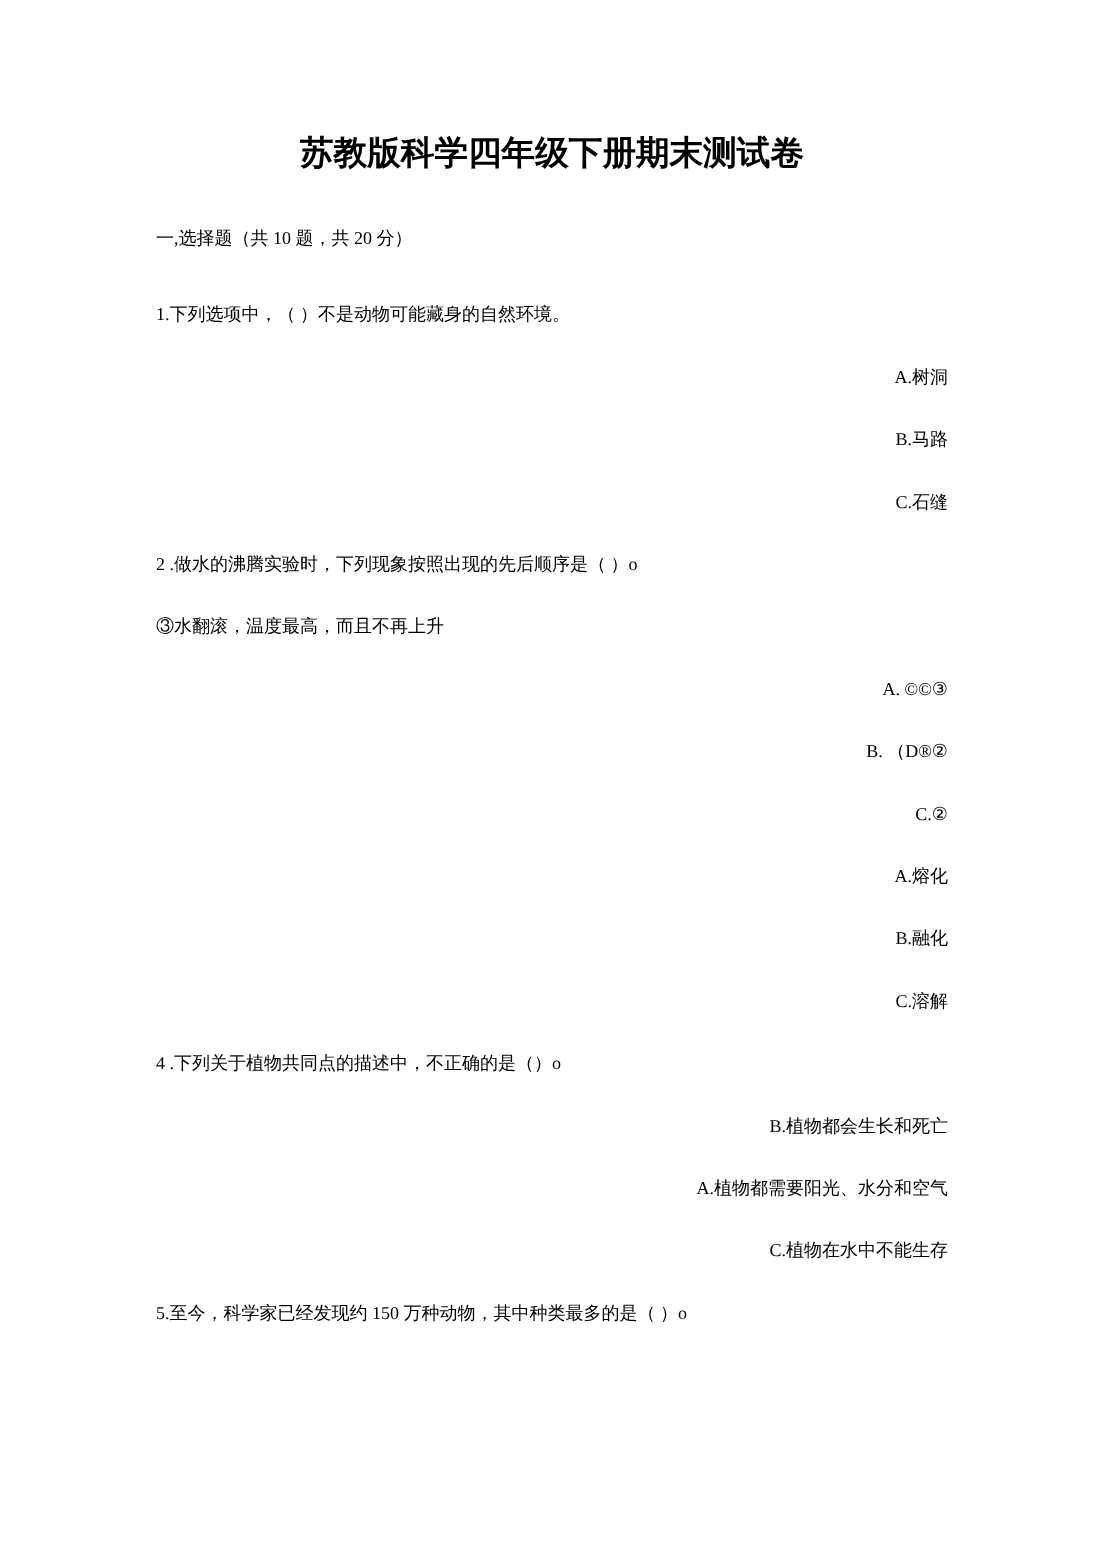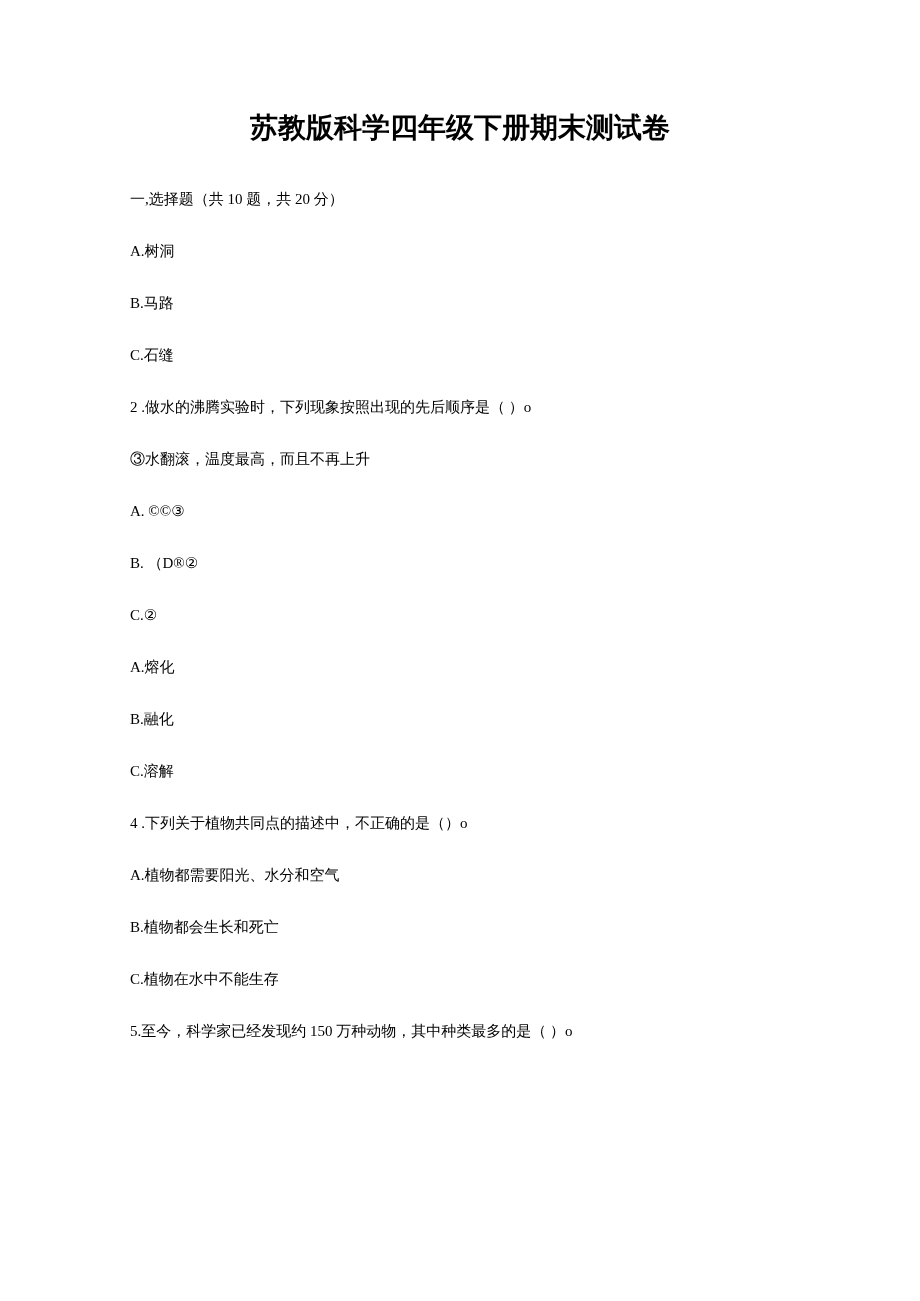--- a/index.html
+++ b/index.html
@@ -14,62 +14,64 @@
       padding: 90px 130px 60px 130px;
     }
     .title {
       text-align: center;
       font-size: 28px;
       margin-bottom: 40px;
       font-weight: bold;
     }
     .section-header {
       font-size: 15px;
-      margin-bottom: 28px;
+      margin-bottom: 40px;
       line-height: 1.6;
     }
     .question {
       font-size: 15px;
       margin-bottom: 28px;
       line-height: 1.6;
     }
     .option {
       font-size: 15px;
       margin-bottom: 28px;
       line-height: 1.6;
+      text-align: right;
     }
     .sub-item {
       font-size: 15px;
       margin-bottom: 28px;
       line-height: 1.6;
     }
   </style>
 </head>
 <body>
 
 <div class="page">
 
   <h1 class="title">苏教版科学四年级下册期末测试卷</h1>
 
   <div class="section-header">一,选择题（共 10 题，共 20 分）</div>
 
+  <div class="question">1.下列选项中，（        ）不是动物可能藏身的自然环境。</div>
   <div class="option">A.树洞</div>
   <div class="option">B.马路</div>
   <div class="option">C.石缝</div>
 
   <div class="question">2   .做水的沸腾实验时，下列现象按照出现的先后顺序是（               ）o</div>
   <div class="sub-item">③水翻滚，温度最高，而且不再上升</div>
   <div class="option">A.   ©©③</div>
   <div class="option">B.   （D®②</div>
   <div class="option">C.②</div>
 
   <div class="option">A.熔化</div>
   <div class="option">B.融化</div>
   <div class="option">C.溶解</div>
 
   <div class="question">4   .下列关于植物共同点的描述中，不正确的是（）o</div>
+  <div class="option">B.植物都会生长和死亡</div>
   <div class="option">A.植物都需要阳光、水分和空气</div>
-  <div class="option">B.植物都会生长和死亡</div>
   <div class="option">C.植物在水中不能生存</div>
 
   <div class="question">5.至今，科学家已经发现约 150 万种动物，其中种类最多的是（               ）o</div>
 
 </div>
 
 </body></html>

